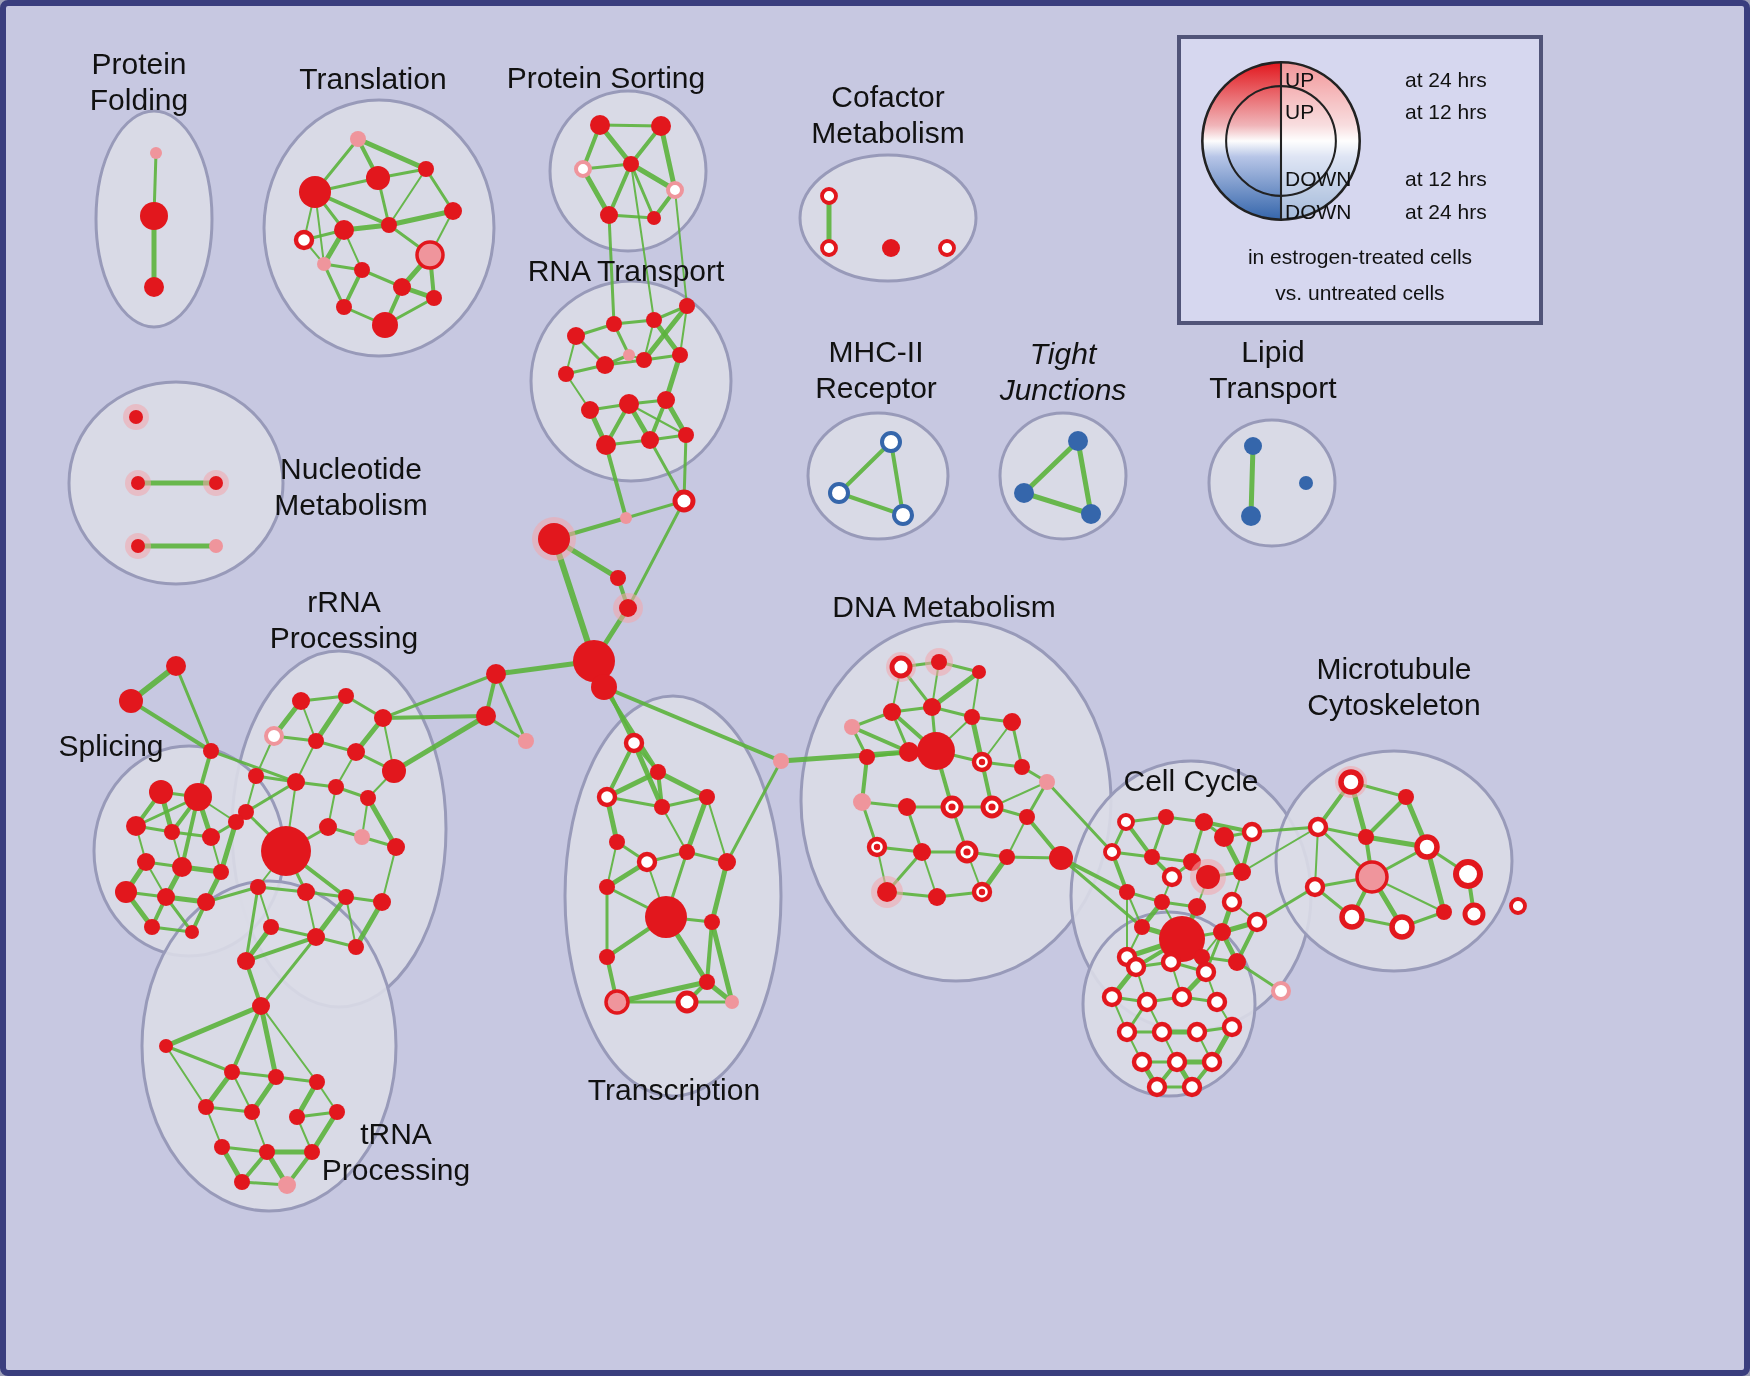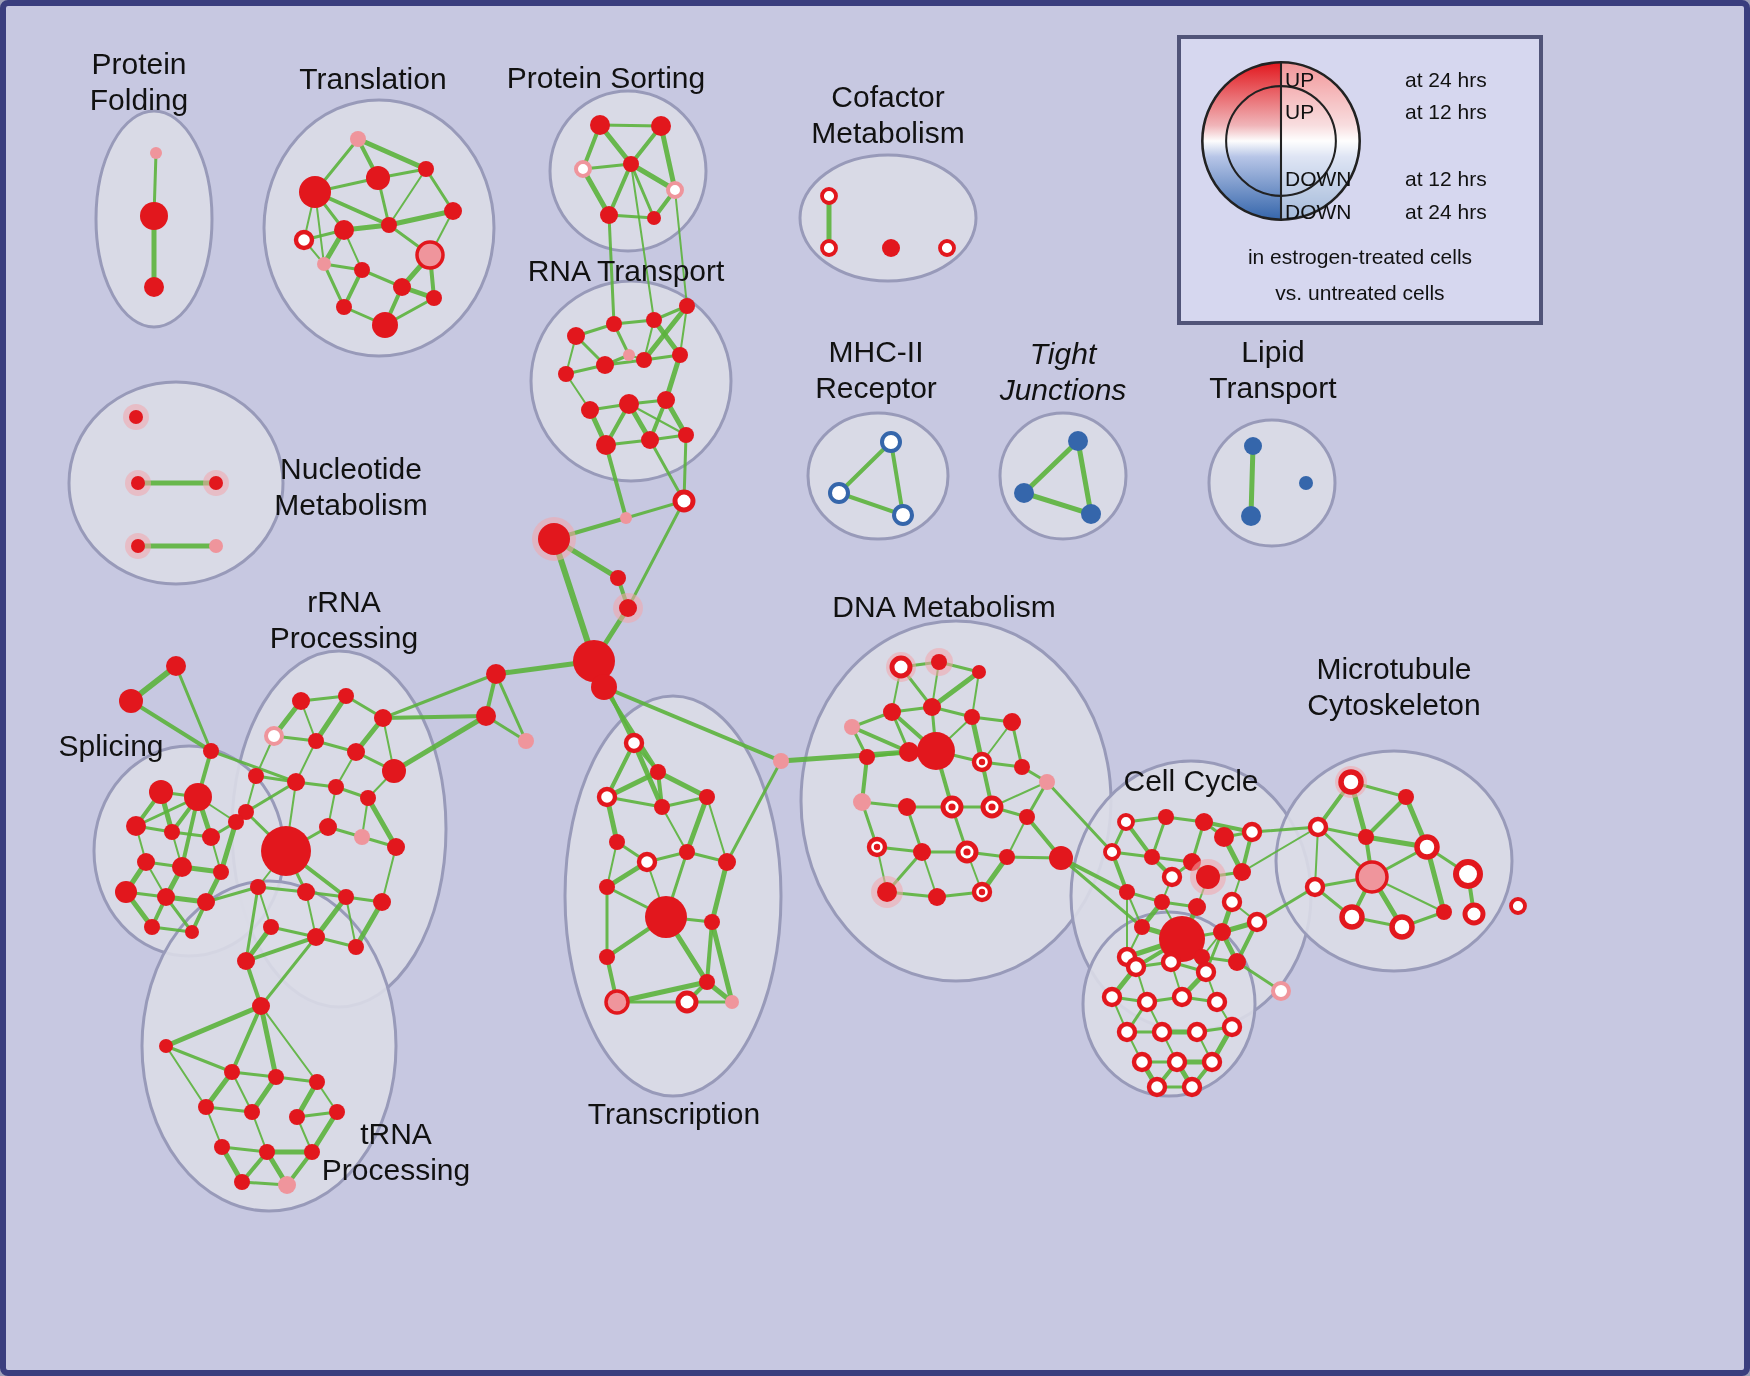--- a/index.html
+++ b/index.html
@@ -745,21 +745,21 @@
         <div>rRNA</div>
         <div>Processing</div>
       </div>
       <div class="clabel" style="left: 105px; top: 722px;">
         <div>Splicing</div>
       </div>
       <div class="clabel" style="left: 390px; top: 1110px;">
         <div>tRNA</div>
         <div>Processing</div>
       </div>
-      <div class="clabel" style="left: 668px; top: 1066px; margin-top: 24px;">
+      <div class="clabel" style="left: 668px; top: 1066px;">
         <div>Transcription</div>
       </div>
       <div class="clabel" style="left: 938px; top: 583px;">
         <div>DNA Metabolism</div>
       </div>
       <div class="clabel" style="left: 1185px; top: 757px;">
         <div>Cell Cycle</div>
       </div>
       <div class="clabel" style="left: 1388px; top: 645px;">
         <div>Microtubule</div>

